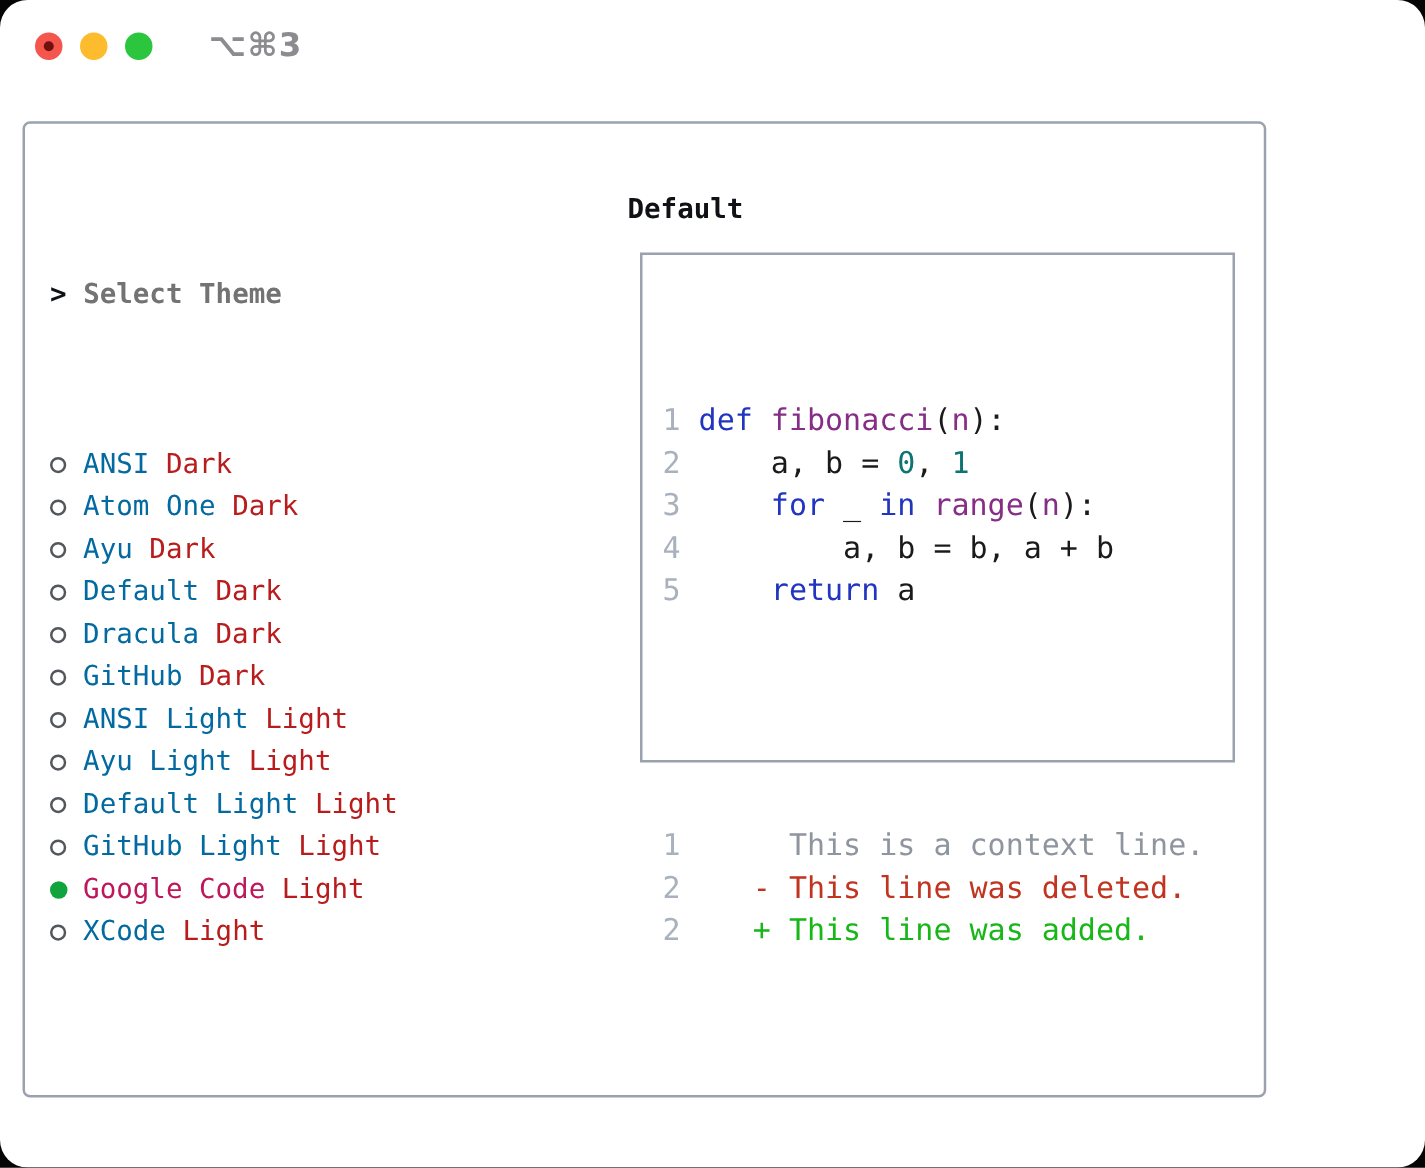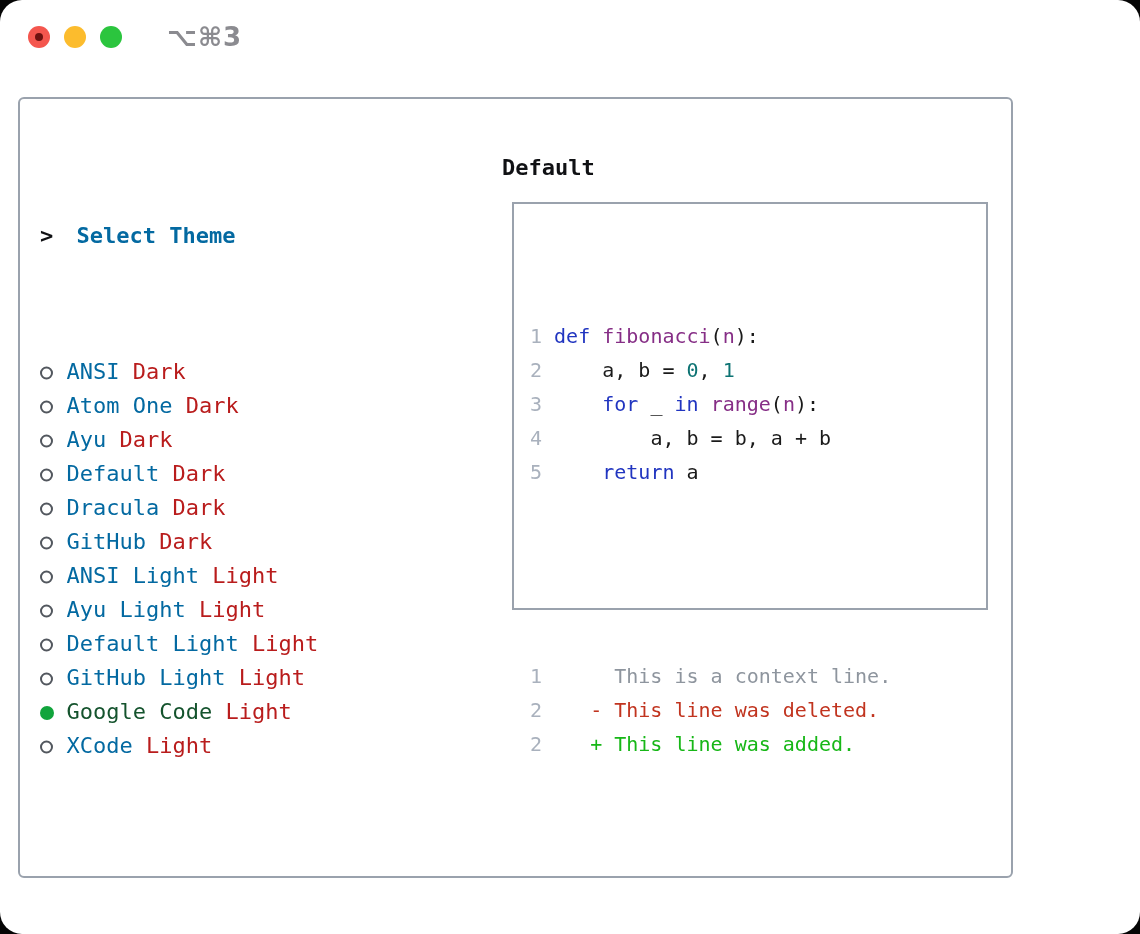--- a/index.html
+++ b/index.html
@@ -27,40 +27,40 @@
     position:absolute;left:18px;top:97px;width:995px;height:781px;
     border:2px solid #9aa2ad;border-radius:6px;box-sizing:border-box;
   }
   
   .leftcol{
     position:absolute;left:20px;top:52px;font-size:22px;line-height:34px;
     color:#363b41;white-space:pre;
   }
   .row{height:34px;}
   .row .caret{font-weight:bold;color:#101114;}
-  .row .title-text{font-weight:bold;color:#0369a1;margin-left:10px;}
+  .row .title-text{font-weight:bold;color:#737373;}
   .dot{display:inline-block;width:1ch;height:14px;position:relative;vertical-align:-1px;}
   .dot::before{
     content:"";position:absolute;left:0;top:50%;transform:translateY(-50%);
     width:13px;height:13px;border-radius:50%;box-sizing:border-box;
     border:2px solid #52575e;
   }
   .row.selected .dot::before{border:none;background:#11a43c;width:14px;height:14px;}
   .row .name{color:#0369a1;}
-  .row.selected .name{color:#14532d;}
+  .row.selected .name{color:#be185d;}
   .row .variant{color:#b91c1c;}
   
   .preview-title{
     position:absolute;left:482px;top:52px;height:34px;line-height:34px;
     font-size:22px;font-weight:bold;color:#101114;
   }
   .preview-box{
     position:absolute;left:492px;top:103px;width:476px;height:408px;
     border:2px solid #9aa2ad;box-sizing:border-box;
-    padding:47px 4px 0 16px;font-size:20px;line-height:34px;white-space:pre;
+    padding:47px 4px 0 16px;font-size:24px;line-height:34px;white-space:pre;
   }
   .cline{height:34px;}
   .blankline{height:34px;}
   .lnum{display:inline-block;width:1ch;color:#a9b1bd;}
   .cline.code .lnum{margin-right:1ch;}
   .cline.diff .lnum{margin-right:4ch;}
   .sign{display:inline-block;width:1ch;margin-right:1ch;}
   .tok-keyword{color:#2135c0;}
   .tok-title{color:#862e86;}
   .tok-number{color:#0d7373;}

